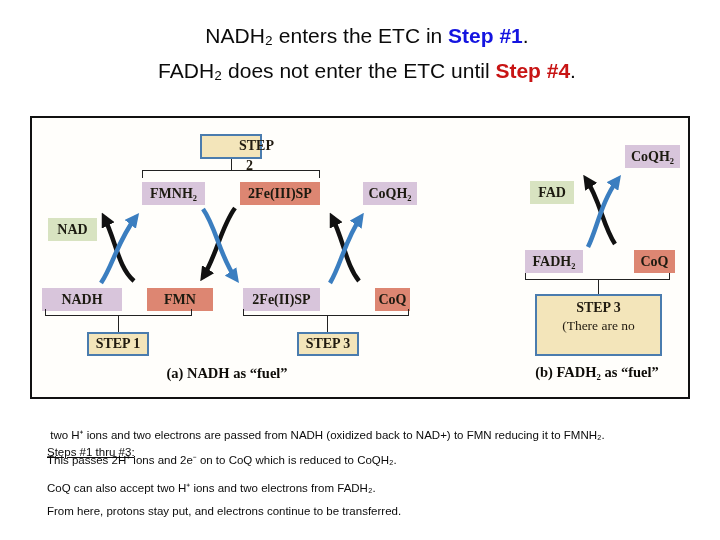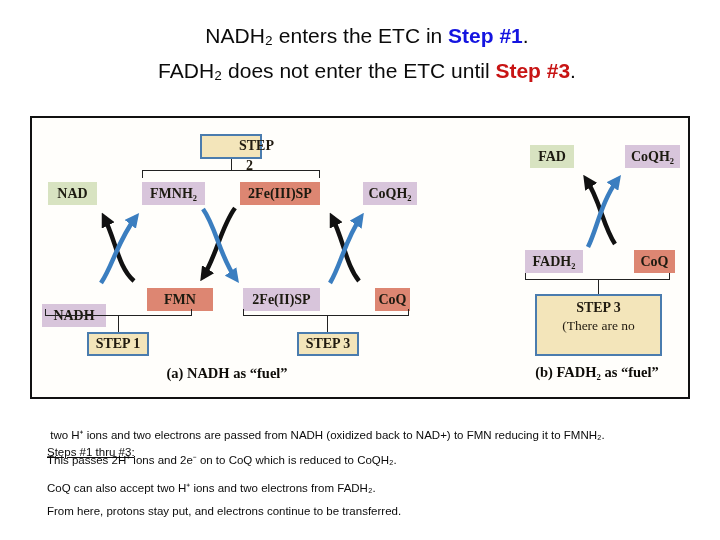--- a/index.html
+++ b/index.html
@@ -11,21 +11,21 @@
   .title-block{position:absolute;left:0;top:18px;width:720px;text-align:center;
     font-size:21px;line-height:35px;color:#0b0b0b;padding-left:14px;box-sizing:border-box;}
   .hl-step1{color:#1414e0;font-weight:bold;}
   .hl-step3{color:#c81414;font-weight:bold;}
   
   .figure{position:absolute;left:30px;top:116px;width:660px;height:283px;
     border:2px solid #111;background:#fffefb;box-sizing:border-box;
     font-family:"Liberation Serif",serif;}
   .chem{position:absolute;height:23px;line-height:23px;text-align:center;
     font-weight:bold;font-size:14px;color:#1c1a10;white-space:nowrap;}
-  .bg-green{background:#d8e3c1;}
+  .bg-green{background:#d8e3c1;margin-top:36px;}
   .bg-lav{background:#d8c5db;}
   .bg-salmon{background:#dd8672;}
   .stepbox{position:absolute;background:#f3e5ba;border:2px solid #4a7cae;
     box-sizing:border-box;text-align:center;font-weight:bold;font-size:14px;
     color:#201a10;line-height:20px;}
   .stepbox-big{position:absolute;background:#f3e5ba;border:2px solid #4a7cae;
     box-sizing:border-box;text-align:center;font-size:13.5px;color:#201a10;line-height:18px;
     padding-top:3px;}
   .stepbox-big .b1{font-weight:bold;font-size:14px;}
   .bracket-down{position:absolute;border-top:1px solid #222;
@@ -39,21 +39,21 @@
   
   .notes{position:absolute;left:47px;top:0;width:660px;font-size:11.5px;color:#0b0b0b;}
   .note{position:absolute;white-space:pre;left:0;}
   .note-head{text-decoration:underline;margin-top:36px;}
 </style>
 </head>
 <body>
 
 <div class="title-block">
   <div><span>NADH₂ enters the ETC in </span><span class="hl-step1">Step #1</span><span>.</span></div>
-  <div><span>FADH₂ does not enter the ETC until </span><span class="hl-step3">Step #3</span><span>.</span></div>
+  <div><span>FADH₂ does not enter the ETC until </span><span class="hl-step3">Step #4</span><span>.</span></div>
 </div>
 
 <div class="figure">
 
   <div class="stepbox" style="left:168px;top:16px;width:62px;height:25px;padding-left:37px;">STEP 2</div>
   <div class="stem" style="left:199px;top:41px;height:11px;"></div>
   <div class="bracket-down" style="left:110px;top:52px;width:178px;"></div>
 
   <div class="chem bg-green" style="left:16px;top:64px;width:49px;">NAD</div>
   <div class="chem bg-lav" style="left:110px;top:64px;width:63px;">FMNH₂</div>
@@ -92,21 +92,21 @@
           <path d="M0 0 L10 5 L0 10 z" fill="#111111"></path>
         </marker>
       <marker id="mA3b" viewBox="0 0 10 10" refX="6.5" refY="5" markerWidth="3.2" markerHeight="3.2" orient="auto" markerUnits="strokeWidth">
           <path d="M0 0 L10 5 L0 10 z" fill="#3b7ec0"></path>
         </marker>
     </defs>
     <path d="M39 74 C26 58 24 34 12 10" stroke="#111111" stroke-width="4.5" fill="none" marker-end="url(#mA3k)"></path>
     <path d="M10 76 C21 58 25 33 41 10" stroke="#3b7ec0" stroke-width="4.5" fill="none" marker-end="url(#mA3b)"></path>
   </svg>
 
-  <div class="chem bg-lav" style="left:10px;top:170px;width:64px;margin-top:16px;">NADH</div>
+  <div class="chem bg-lav" style="left:10px;top:170px;width:80px;">NADH</div>
   <div class="chem bg-salmon" style="left:115px;top:170px;width:66px;">FMN</div>
   <div class="chem bg-lav" style="left:211px;top:170px;width:77px;">2Fe(II)SP</div>
   <div class="chem bg-salmon" style="left:343px;top:170px;width:35px;">CoQ</div>
 
   <div class="bracket-up" style="left:13px;top:191px;width:147px;"></div>
   <div class="stem" style="left:86px;top:197px;height:17px;"></div>
   <div class="stepbox" style="left:55px;top:214px;width:62px;height:24px;">STEP 1</div>
 
   <div class="bracket-up" style="left:211px;top:191px;width:166px;"></div>
   <div class="stem" style="left:295px;top:197px;height:17px;"></div>

